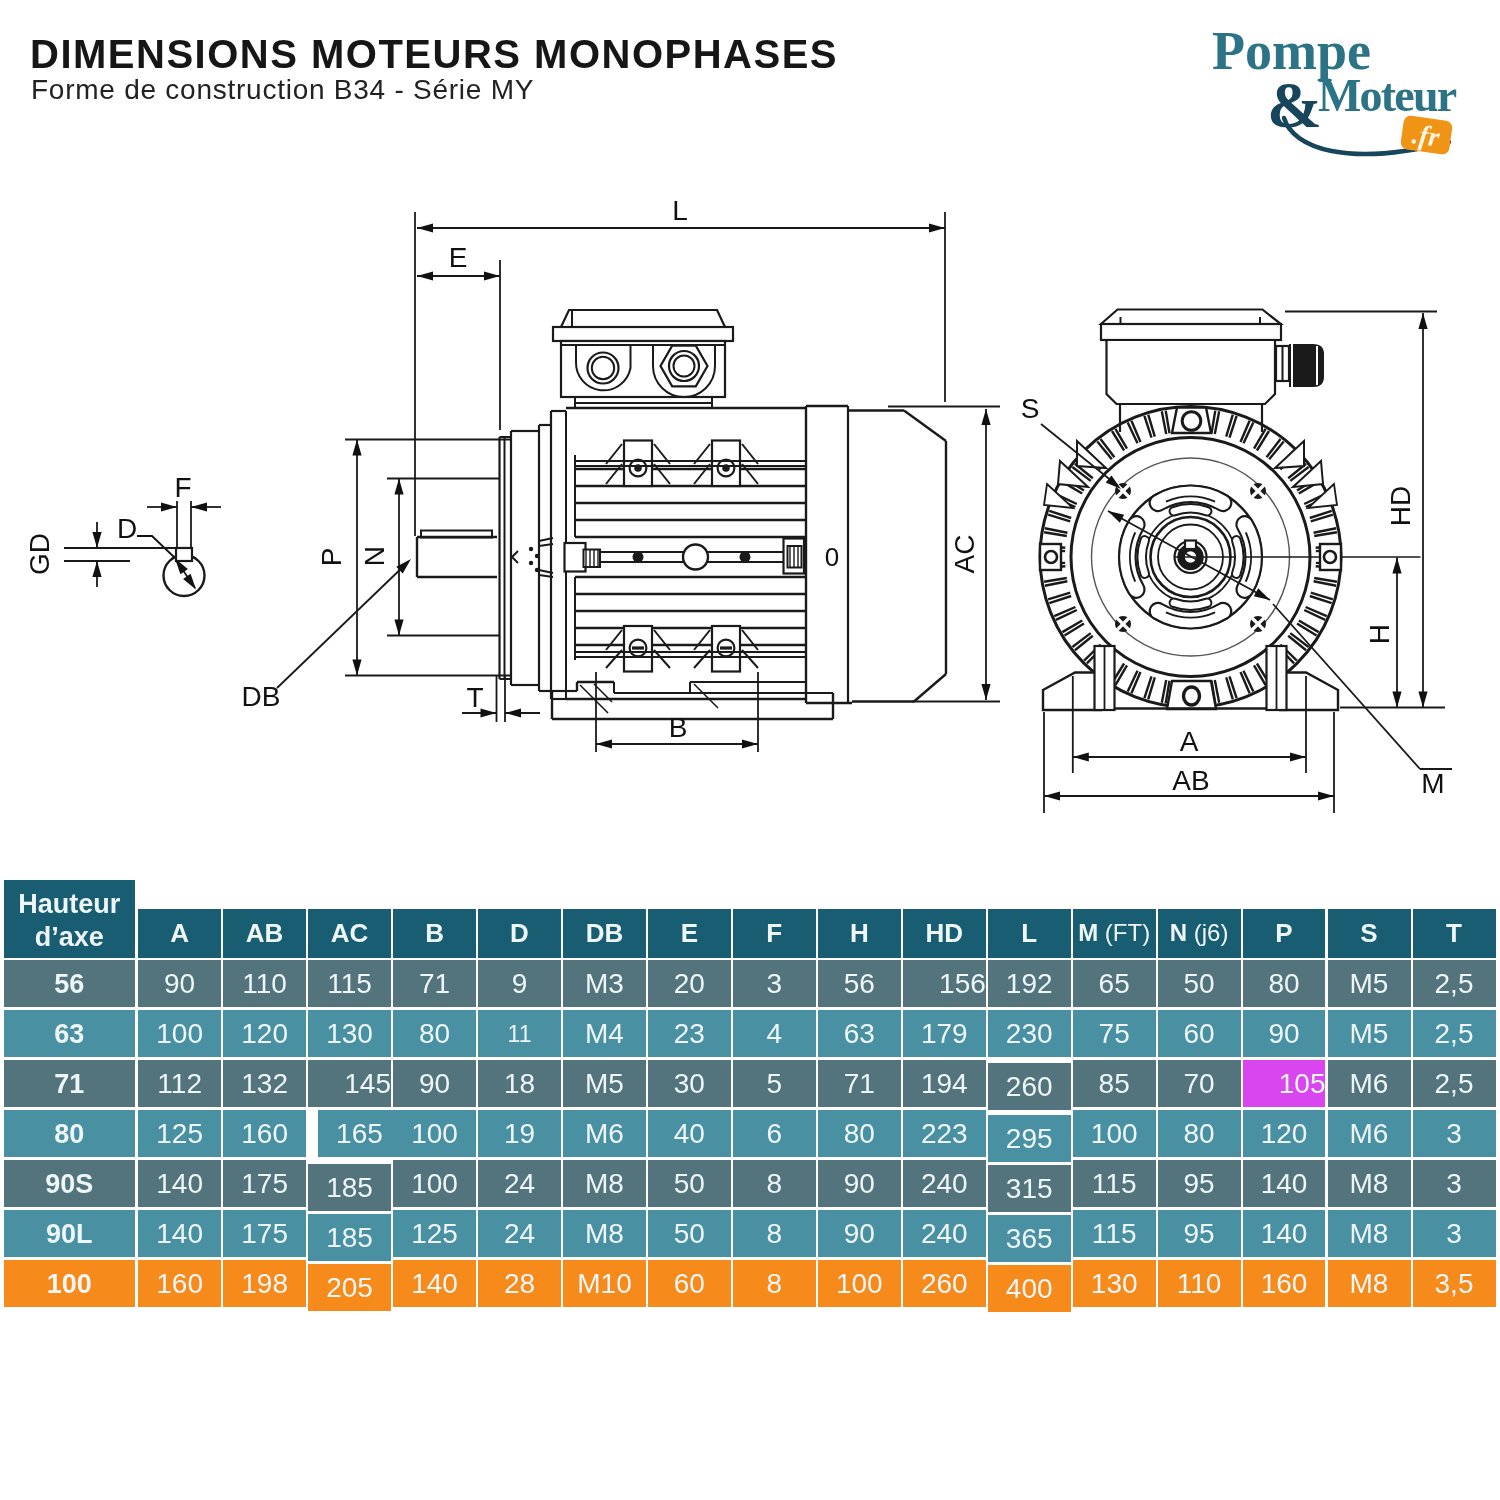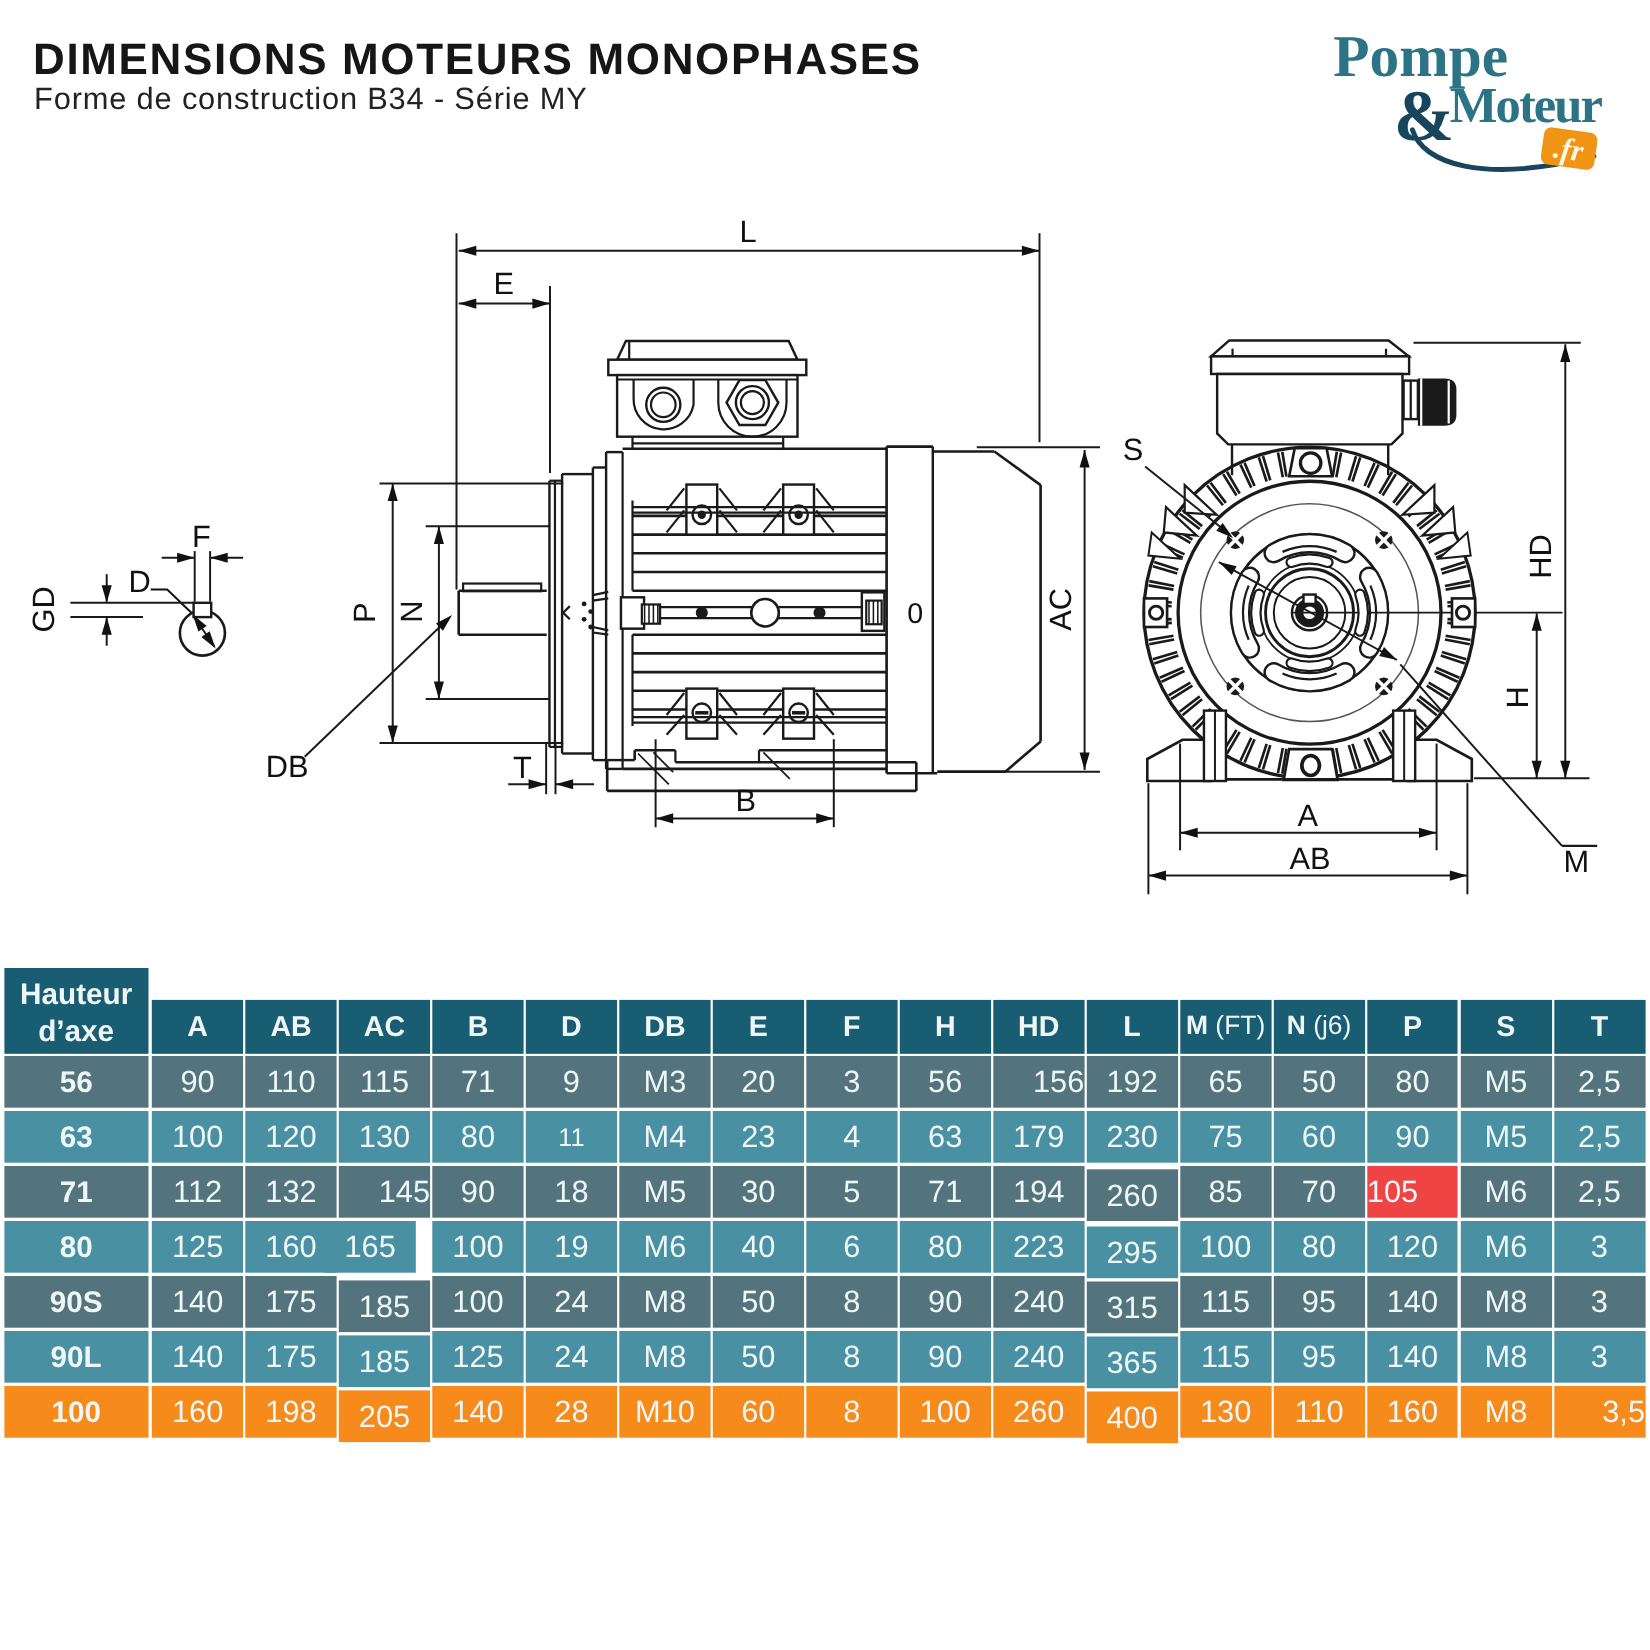--- a/index.html
+++ b/index.html
@@ -476,27 +476,27 @@
 <div style="position:absolute;left:393.1px;top:1059.5px;width:82.9px;height:47.6px;background:#54747d;color:#eef6f7;font-size:28px;font-weight:normal;text-align:center;line-height:48px;padding-top:0px;box-sizing:border-box">90</div>
 <div style="position:absolute;left:478.0px;top:1059.5px;width:83.0px;height:47.6px;background:#54747d;color:#eef6f7;font-size:28px;font-weight:normal;text-align:center;line-height:48px;padding-top:0px;box-sizing:border-box">18</div>
 <div style="position:absolute;left:563.0px;top:1059.5px;width:83.0px;height:47.6px;background:#54747d;color:#eef6f7;font-size:28px;font-weight:normal;text-align:center;line-height:48px;padding-top:0px;box-sizing:border-box">M5</div>
 <div style="position:absolute;left:647.9px;top:1059.5px;width:82.9px;height:47.6px;background:#54747d;color:#eef6f7;font-size:28px;font-weight:normal;text-align:center;line-height:48px;padding-top:0px;box-sizing:border-box">30</div>
 <div style="position:absolute;left:732.8px;top:1059.5px;width:83.0px;height:47.6px;background:#54747d;color:#eef6f7;font-size:28px;font-weight:normal;text-align:center;line-height:48px;padding-top:0px;box-sizing:border-box">5</div>
 <div style="position:absolute;left:817.8px;top:1059.5px;width:83.0px;height:47.6px;background:#54747d;color:#eef6f7;font-size:28px;font-weight:normal;text-align:center;line-height:48px;padding-top:0px;box-sizing:border-box">71</div>
 <div style="position:absolute;left:902.8px;top:1059.5px;width:83.0px;height:47.6px;background:#54747d;color:#eef6f7;font-size:28px;font-weight:normal;text-align:center;line-height:48px;padding-top:0px;box-sizing:border-box">194</div>
 <div style="position:absolute;left:987.7px;top:1062.5px;width:83.0px;height:47.6px;background:#54747d;color:#eef6f7;font-size:28px;font-weight:normal;text-align:center;line-height:48px;padding-top:0px;box-sizing:border-box">260</div>
 <div style="position:absolute;left:1072.7px;top:1059.5px;width:83.0px;height:47.6px;background:#54747d;color:#eef6f7;font-size:28px;font-weight:normal;text-align:center;line-height:48px;padding-top:0px;box-sizing:border-box">85</div>
 <div style="position:absolute;left:1157.6px;top:1059.5px;width:83.0px;height:47.6px;background:#54747d;color:#eef6f7;font-size:28px;font-weight:normal;text-align:center;line-height:48px;padding-top:0px;box-sizing:border-box">70</div>
-<div style="position:absolute;left:1242.6px;top:1059.5px;width:82.9px;height:47.6px;background:#ef4444;color:#eef6f7;font-size:28px;font-weight:normal;text-align:left;line-height:48px;padding-top:0px;box-sizing:border-box">105</div>
+<div style="position:absolute;left:1242.6px;top:1059.5px;width:82.9px;height:47.6px;background:#d946ef;color:#eef6f7;font-size:28px;font-weight:normal;text-align:right;line-height:48px;padding-top:0px;box-sizing:border-box">105</div>
 <div style="position:absolute;left:1327.5px;top:1059.5px;width:83.0px;height:47.6px;background:#54747d;color:#eef6f7;font-size:28px;font-weight:normal;text-align:center;line-height:48px;padding-top:0px;box-sizing:border-box">M6</div>
 <div style="position:absolute;left:1412.5px;top:1059.5px;width:83.0px;height:47.6px;background:#54747d;color:#eef6f7;font-size:28px;font-weight:normal;text-align:center;line-height:48px;padding-top:0px;box-sizing:border-box">2,5</div>
 <div style="position:absolute;left:4.0px;top:1109.5px;width:130.5px;height:47.6px;background:#4a90a3;color:#eef6f7;font-size:27px;font-weight:bold;text-align:center;line-height:48px;padding-top:0px;box-sizing:border-box">80</div>
 <div style="position:absolute;left:138.2px;top:1109.5px;width:82.9px;height:47.6px;background:#4a90a3;color:#eef6f7;font-size:28px;font-weight:normal;text-align:center;line-height:48px;padding-top:0px;box-sizing:border-box">125</div>
 <div style="position:absolute;left:223.1px;top:1109.5px;width:83.0px;height:47.6px;background:#4a90a3;color:#eef6f7;font-size:28px;font-weight:normal;text-align:center;line-height:48px;padding-top:0px;box-sizing:border-box">160</div>
-<div style="position:absolute;left:295px;top:1109.5px;width:82.9px;height:47.6px;background:#4a90a3;color:#eef6f7;font-size:28px;font-weight:normal;text-align:center;line-height:48px;padding-top:0px;box-sizing:border-box">165</div>
+<div style="position:absolute;left:318px;top:1109.5px;width:82.9px;height:47.6px;background:#4a90a3;color:#eef6f7;font-size:28px;font-weight:normal;text-align:center;line-height:48px;padding-top:0px;box-sizing:border-box">165</div>
 <div style="position:absolute;left:393.1px;top:1109.5px;width:82.9px;height:47.6px;background:#4a90a3;color:#eef6f7;font-size:28px;font-weight:normal;text-align:center;line-height:48px;padding-top:0px;box-sizing:border-box">100</div>
 <div style="position:absolute;left:478.0px;top:1109.5px;width:83.0px;height:47.6px;background:#4a90a3;color:#eef6f7;font-size:28px;font-weight:normal;text-align:center;line-height:48px;padding-top:0px;box-sizing:border-box">19</div>
 <div style="position:absolute;left:563.0px;top:1109.5px;width:83.0px;height:47.6px;background:#4a90a3;color:#eef6f7;font-size:28px;font-weight:normal;text-align:center;line-height:48px;padding-top:0px;box-sizing:border-box">M6</div>
 <div style="position:absolute;left:647.9px;top:1109.5px;width:82.9px;height:47.6px;background:#4a90a3;color:#eef6f7;font-size:28px;font-weight:normal;text-align:center;line-height:48px;padding-top:0px;box-sizing:border-box">40</div>
 <div style="position:absolute;left:732.8px;top:1109.5px;width:83.0px;height:47.6px;background:#4a90a3;color:#eef6f7;font-size:28px;font-weight:normal;text-align:center;line-height:48px;padding-top:0px;box-sizing:border-box">6</div>
 <div style="position:absolute;left:817.8px;top:1109.5px;width:83.0px;height:47.6px;background:#4a90a3;color:#eef6f7;font-size:28px;font-weight:normal;text-align:center;line-height:48px;padding-top:0px;box-sizing:border-box">80</div>
 <div style="position:absolute;left:902.8px;top:1109.5px;width:83.0px;height:47.6px;background:#4a90a3;color:#eef6f7;font-size:28px;font-weight:normal;text-align:center;line-height:48px;padding-top:0px;box-sizing:border-box">223</div>
 <div style="position:absolute;left:987.7px;top:1114.5px;width:83.0px;height:47.6px;background:#4a90a3;color:#eef6f7;font-size:28px;font-weight:normal;text-align:center;line-height:48px;padding-top:0px;box-sizing:border-box">295</div>
 <div style="position:absolute;left:1072.7px;top:1109.5px;width:83.0px;height:47.6px;background:#4a90a3;color:#eef6f7;font-size:28px;font-weight:normal;text-align:center;line-height:48px;padding-top:0px;box-sizing:border-box">100</div>
 <div style="position:absolute;left:1157.6px;top:1109.5px;width:83.0px;height:47.6px;background:#4a90a3;color:#eef6f7;font-size:28px;font-weight:normal;text-align:center;line-height:48px;padding-top:0px;box-sizing:border-box">80</div>
@@ -546,12 +546,12 @@
 <div style="position:absolute;left:563.0px;top:1259.5px;width:83.0px;height:47.6px;background:#f68a1a;color:#eef6f7;font-size:28px;font-weight:normal;text-align:center;line-height:48px;padding-top:0px;box-sizing:border-box">M10</div>
 <div style="position:absolute;left:647.9px;top:1259.5px;width:82.9px;height:47.6px;background:#f68a1a;color:#eef6f7;font-size:28px;font-weight:normal;text-align:center;line-height:48px;padding-top:0px;box-sizing:border-box">60</div>
 <div style="position:absolute;left:732.8px;top:1259.5px;width:83.0px;height:47.6px;background:#f68a1a;color:#eef6f7;font-size:28px;font-weight:normal;text-align:center;line-height:48px;padding-top:0px;box-sizing:border-box">8</div>
 <div style="position:absolute;left:817.8px;top:1259.5px;width:83.0px;height:47.6px;background:#f68a1a;color:#eef6f7;font-size:28px;font-weight:normal;text-align:center;line-height:48px;padding-top:0px;box-sizing:border-box">100</div>
 <div style="position:absolute;left:902.8px;top:1259.5px;width:83.0px;height:47.6px;background:#f68a1a;color:#eef6f7;font-size:28px;font-weight:normal;text-align:center;line-height:48px;padding-top:0px;box-sizing:border-box">260</div>
 <div style="position:absolute;left:987.7px;top:1264.5px;width:83.0px;height:47.6px;background:#f68a1a;color:#eef6f7;font-size:28px;font-weight:normal;text-align:center;line-height:48px;padding-top:0px;box-sizing:border-box">400</div>
 <div style="position:absolute;left:1072.7px;top:1259.5px;width:83.0px;height:47.6px;background:#f68a1a;color:#eef6f7;font-size:28px;font-weight:normal;text-align:center;line-height:48px;padding-top:0px;box-sizing:border-box">130</div>
 <div style="position:absolute;left:1157.6px;top:1259.5px;width:83.0px;height:47.6px;background:#f68a1a;color:#eef6f7;font-size:28px;font-weight:normal;text-align:center;line-height:48px;padding-top:0px;box-sizing:border-box">110</div>
 <div style="position:absolute;left:1242.6px;top:1259.5px;width:82.9px;height:47.6px;background:#f68a1a;color:#eef6f7;font-size:28px;font-weight:normal;text-align:center;line-height:48px;padding-top:0px;box-sizing:border-box">160</div>
 <div style="position:absolute;left:1327.5px;top:1259.5px;width:83.0px;height:47.6px;background:#f68a1a;color:#eef6f7;font-size:28px;font-weight:normal;text-align:center;line-height:48px;padding-top:0px;box-sizing:border-box">M8</div>
-<div style="position:absolute;left:1412.5px;top:1259.5px;width:83.0px;height:47.6px;background:#f68a1a;color:#eef6f7;font-size:28px;font-weight:normal;text-align:right;line-height:48px;padding-top:0px;box-sizing:border-box">3,5</div>
+<div style="position:absolute;left:1412.5px;top:1259.5px;width:83.0px;height:47.6px;background:#f68a1a;color:#eef6f7;font-size:28px;font-weight:normal;text-align:center;line-height:48px;padding-top:0px;box-sizing:border-box">3,5</div>
 </body></html>

